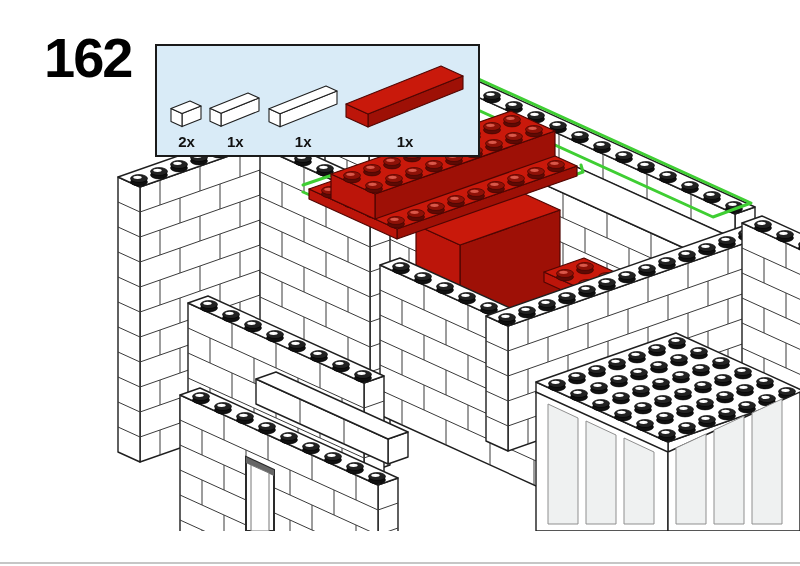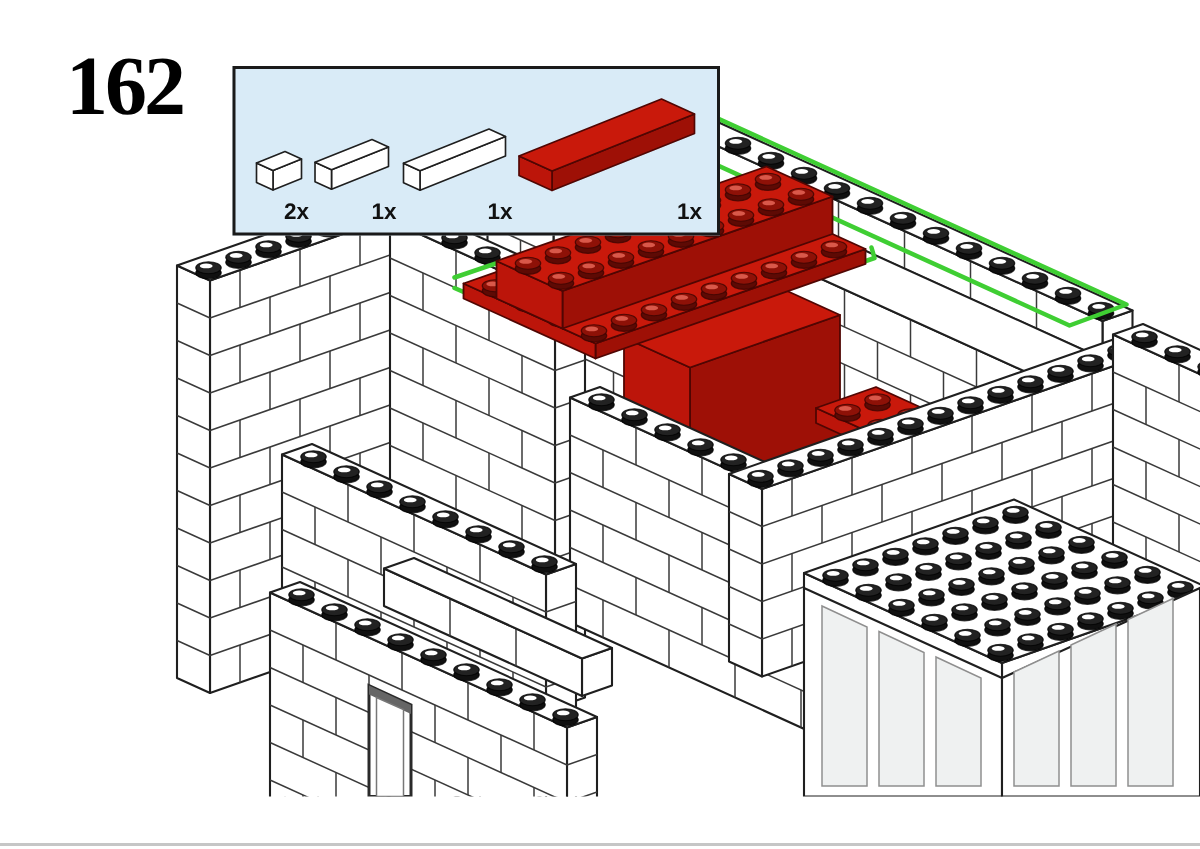--- a/index.html
+++ b/index.html
@@ -1,24 +1,24 @@
 <!DOCTYPE html>
 <html><head>
 <meta charset="utf-8">
 <style>
   html,body{margin:0;padding:0;background:#fff;}
   #page{position:relative;width:800px;height:566px;background:#fff;overflow:hidden;
         font-family:"Liberation Sans","DejaVu Sans",sans-serif;}
   #scene-svg{position:absolute;left:0;top:0;}
   #step-number{position:absolute;left:44px;top:30px;font-size:56px;font-weight:bold;
-        letter-spacing:-2px;color:#000;line-height:1;font-family:Liberation Serif, serif;}
+        letter-spacing:-2px;color:#000;line-height:1;}
   #parts-panel{position:absolute;left:155px;top:44px;width:325px;height:113px;
         box-sizing:border-box;border:2px solid #1a1a1a;display:flex;align-items:flex-end;
         justify-content:space-between;padding:6px 10px 5px 10px;}
-  .part-item{display:flex;flex-direction:column;align-items:flex-end;}
+  .part-item{display:flex;flex-direction:column;align-items:center;}
   .part-qty{font-size:15px;font-weight:bold;color:#111;margin-top:1px;line-height:1.1;}
   #footer-rule{position:absolute;left:0;top:562px;width:800px;height:2px;}
 </style>
 </head>
 <body>
 
 <div id="page">
 
   <div id="step-number">162</div>
 

